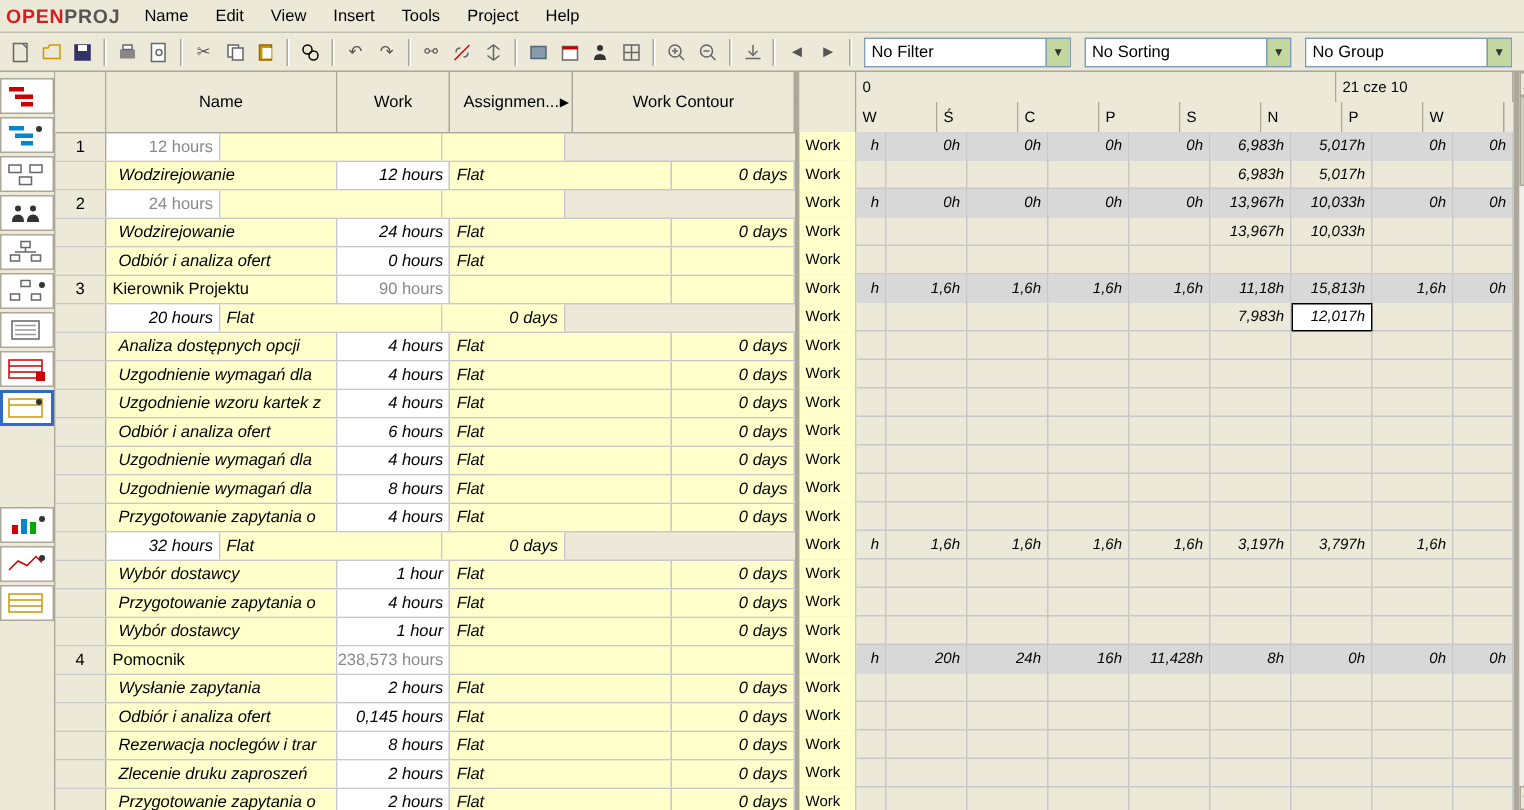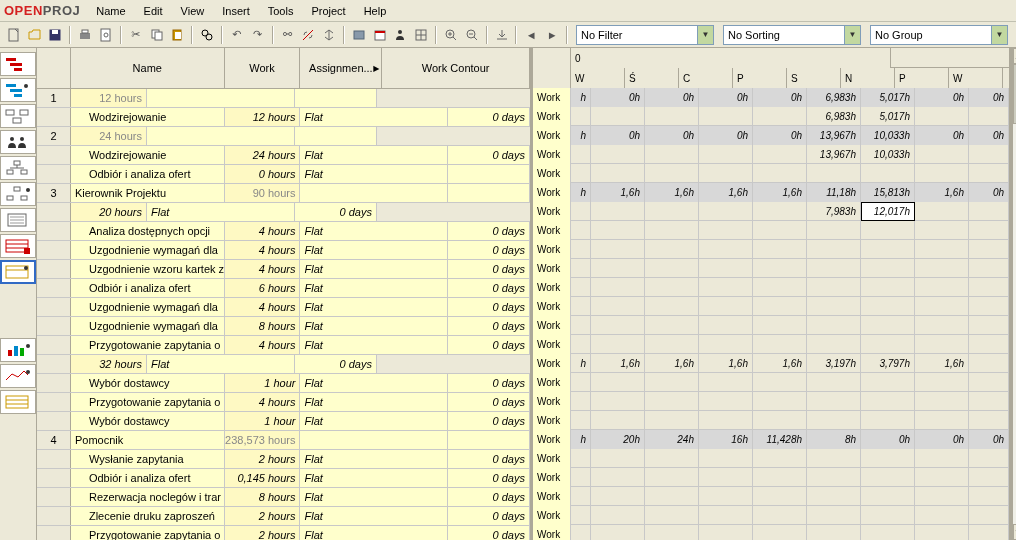--- a/index.html
+++ b/index.html
@@ -42,25 +42,25 @@
   .timehead { display:flex; flex-direction:column; height:40px; }
   .timehead .top { display:flex; height:20px; border-bottom:1px solid #aca899; }
   .timehead .bot { display:flex; height:20px; }
   .th-cell { border-right:1px solid #aca899; height:20px; display:flex; align-items:center; padding:0 4px; font-size:10px; background:#ece9d8; overflow:hidden; }
   
   .gbody { overflow: hidden; position:relative; flex:1; }
   .grow { display: flex; height: 19px; border-bottom: 1px solid #c8c8c8; }
   .gcell { border-right: 1px solid #c8c8c8; display:flex; align-items:center; padding: 0 4px; font-size: 11px; overflow:hidden; white-space:nowrap; }
   .gcell.rownum { width: 34px; justify-content:center; background:#ece9d8; border-right:1px solid #aca899; }
   .gcell.name { width: 154px; background:#ffffcc; }
-  .gcell.work { width: 76px; justify-content:flex-end; background:#fef9c3; }
+  .gcell.work { width: 76px; justify-content:flex-end; background:#ffffff; }
   .gcell.contour { width: 148px; background:#ffffcc; }
   .gcell.assign { width: 82px; justify-content:flex-end; background:#ffffcc; }
   .grow.parent .gcell.name { font-weight:normal; }
-  .grow.child .gcell.name { padding-left: 18px; }
+  .grow.child .gcell.name { font-style: italic; padding-left: 8px; }
   .grow.child .gcell.work { font-style: italic; }
   .grow.child .gcell.contour { font-style: italic; }
   .grow.child .gcell.assign { font-style: italic; }
   .grow.parent .gcell.work { color:#888; }
   
   .rcell { border-right:1px solid #c8c8c8; height:19px; display:flex; align-items:center; justify-content:flex-end; padding:0 4px; font-size:10px; overflow:hidden; font-style:italic; }
   .rcell.label { width:38px; background:#ffffcc; justify-content:flex-start; font-style:normal; }
   .rcell.v { width:54px; }
   .rcell.dim { background:#d8d8d8; }
   .rcell.sel { border:1px solid #000; background:#fff; }
@@ -497,20 +497,21 @@
           <div class="gcell assign">0 days</div>
         </div>
       </div>
   </div>
 
   <div class="grid right">
     <div class="timehead">
       <div class="top">
         <div class="th-cell" style="width:38px;"></div>
         <div class="th-cell" style="width:320px;">0</div>
+        <div class="th-cell" style="flex:1;">21 cze 10</div>
       </div>
       <div class="bot" id="time-bot">
         <div class="th-cell" style="width:38px;"></div>
       <div class="th-cell" style="width: 54px;">W</div>
           <div class="th-cell" style="width: 54px;">Ś</div>
           <div class="th-cell" style="width: 54px;">C</div>
           <div class="th-cell" style="width: 54px;">P</div>
           <div class="th-cell" style="width: 54px;">S</div>
           <div class="th-cell" style="width: 54px;">N</div>
           <div class="th-cell" style="width: 54px;">P</div>

